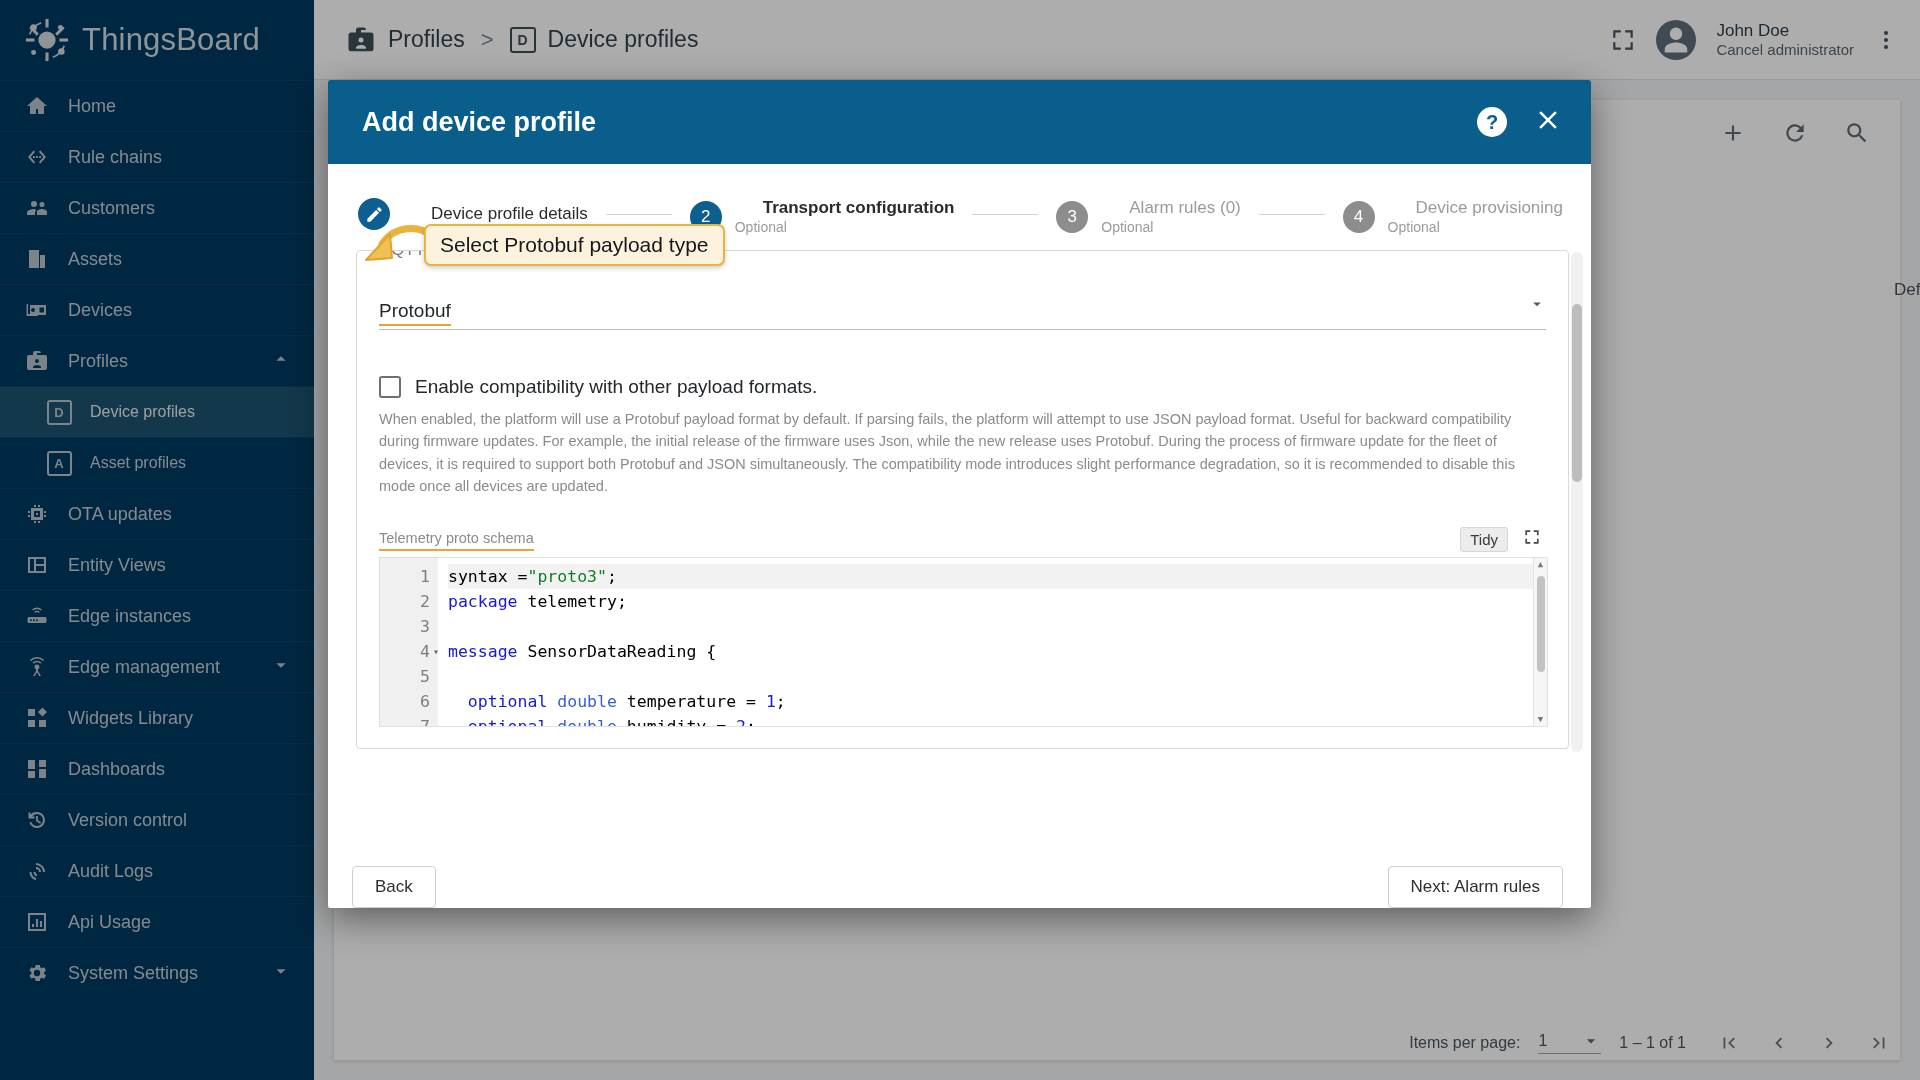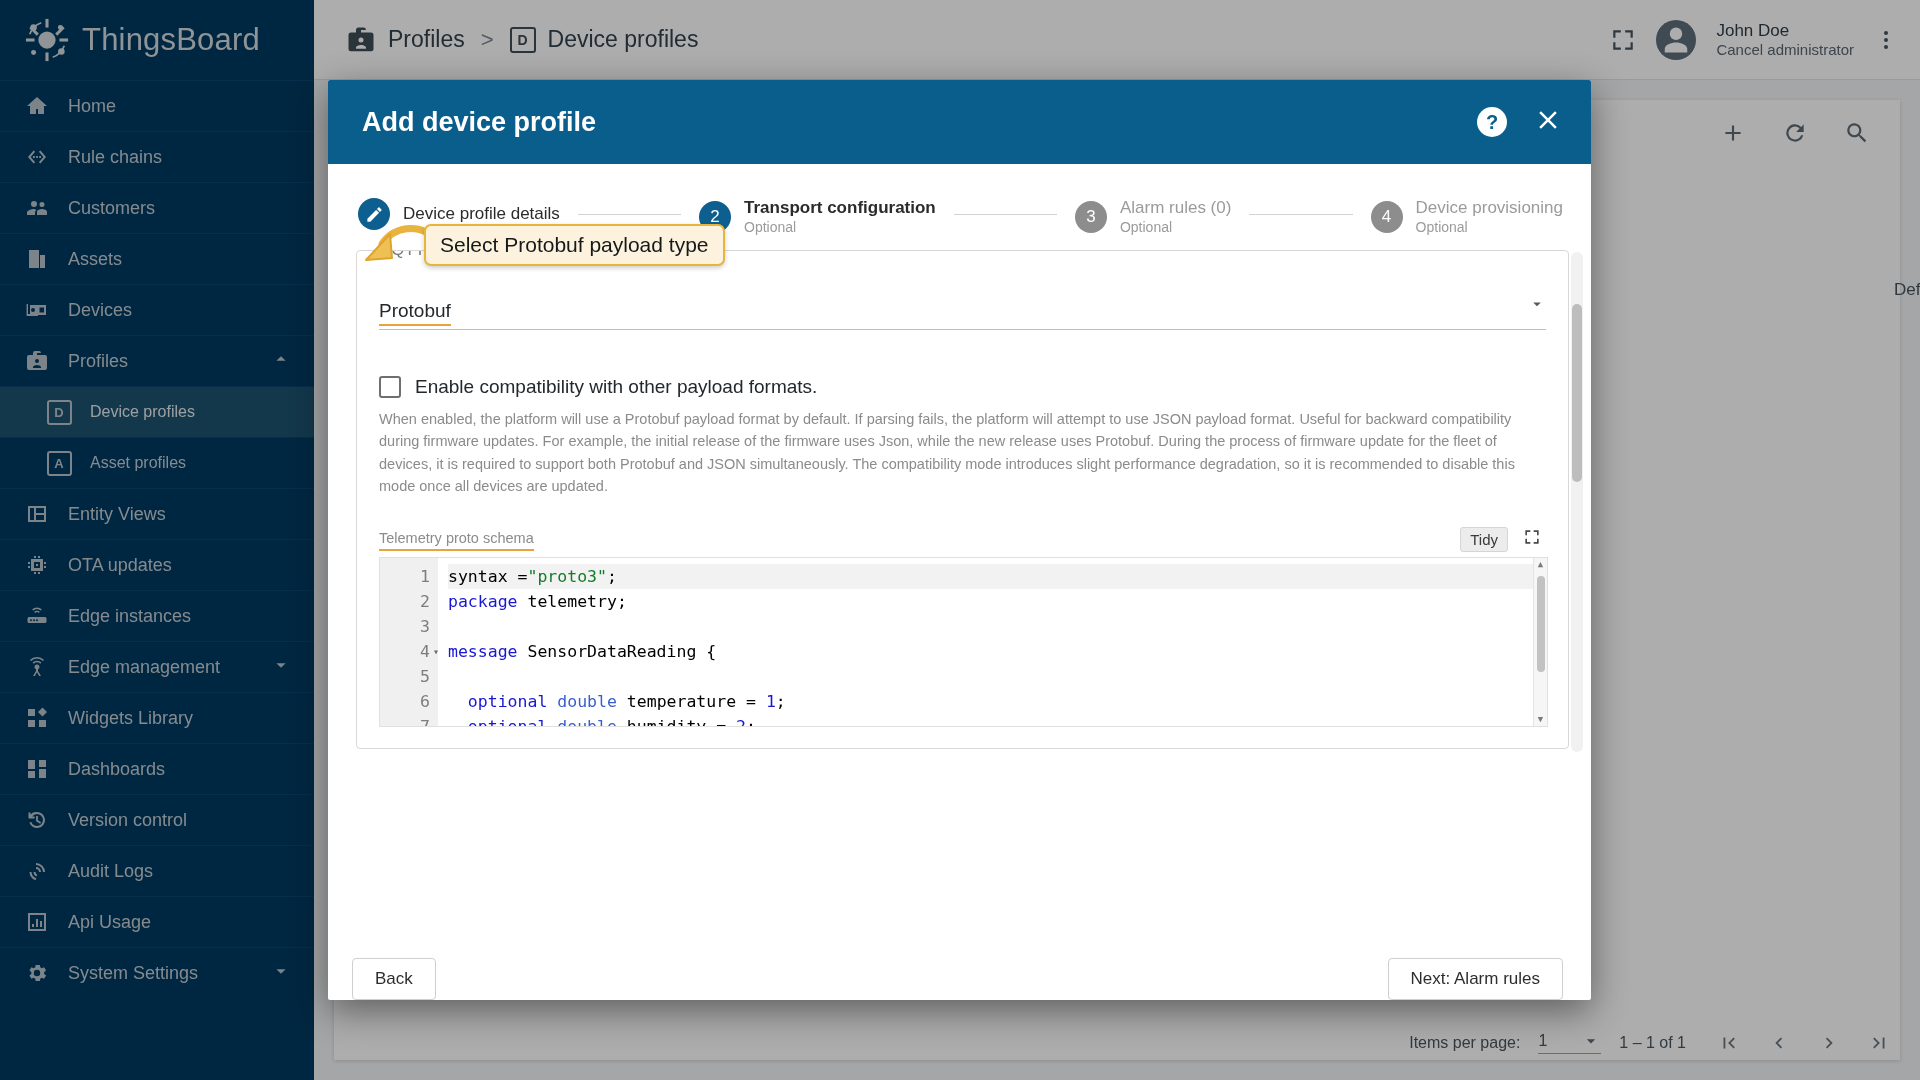--- a/index.html
+++ b/index.html
@@ -119,21 +119,21 @@
   .pg-arrows { display: flex; gap: 28px; margin-left: 14px; }
   .pg-arrows svg { fill: #6a767f; }
 
   
   .scrim {
     position: absolute; inset: 0;
     background: rgba(0,0,0,.32);
   }
   .modal {
     position: absolute; left: 328px; top: 80px;
-    width: 1263px; height: 920px;
+    width: 1263px; height: 828px;
     background: #ffffff;
     box-shadow: 0 11px 36px rgba(0,0,0,.45);
     display: flex; flex-direction: column;
     border-radius: 2px;
     overflow: hidden;
   }
   .modal-head {
     height: 84px; background: #0a5e8c;
     display: flex; align-items: center;
     padding: 0 28px 0 34px;
@@ -162,21 +162,21 @@
     width: 32px; height: 32px; border-radius: 50%;
     display: flex; align-items: center; justify-content: center;
     color: #ffffff; font-size: 17px; font-weight: 500;
     flex: 0 0 32px;
   }
   .step-circle.done { background: #0d5f8f; }
   .step-circle.active { background: #0d5f8f; }
   .step-circle.idle { background: #8d8d8d; }
   .step-circle svg { width: 19px; height: 19px; fill: #ffffff; }
   .step-text { line-height: 1.22; }
-  .step-label { font-size: 17px; color: #2b2b2b; }
+  .step-label { font-size: 17px; color: #2b2b2b; margin-left: 28px; }
   .step-label.muted { color: #9b9b9b; }
   .step-label.bold { font-weight: bold; }
   .step-sub { font-size: 14px; color: #9b9b9b; }
   .step-line { flex: 1; height: 1px; background: #d3d3d3; margin: 16px 18px 0 18px; min-width: 40px; }
 
   
   .modal-body {
     flex: 1; position: relative;
     padding: 4px 22px 0 28px;
     overflow: hidden;
@@ -426,32 +426,32 @@
         </div>
         <div class="nav-item sub">
           <span class="nav-icon">
             <span class="sub-badge">A</span>
           </span>
           <span class="nav-label">Asset profiles</span>
         </div>
         <div class="nav-item">
           <span class="nav-icon">
             <svg viewBox="0 0 24 24">
+              <path d="M9 3h2v2H9zm4 0h2v2h-2zM3 9h2v2H3zm0 4h2v2H3zm16-4h2v2h-2zm0 4h2v2h-2zM9 19h2v2H9zm4 0h2v2h-2zM6 6h12v12H6zm3 3v6h6V9zm2 2h2v2h-2z"></path>
+            </svg>
+          </span>
+          <span class="nav-label">OTA updates</span>
+        </div>
+        <div class="nav-item">
+          <span class="nav-icon">
+            <svg viewBox="0 0 24 24">
               <path d="M3 4h18v16H3zm2 2v12h4V6zm6 0v5h8V6zm0 7v5h8v-5z"></path>
             </svg>
           </span>
           <span class="nav-label">Entity Views</span>
-        </div>
-        <div class="nav-item">
-          <span class="nav-icon">
-            <svg viewBox="0 0 24 24">
-              <path d="M9 3h2v2H9zm4 0h2v2h-2zM3 9h2v2H3zm0 4h2v2H3zm16-4h2v2h-2zm0 4h2v2h-2zM9 19h2v2H9zm4 0h2v2h-2zM6 6h12v12H6zm3 3v6h6V9zm2 2h2v2h-2z"></path>
-            </svg>
-          </span>
-          <span class="nav-label">OTA updates</span>
         </div>
         <div class="nav-item">
           <span class="nav-icon">
             <svg viewBox="0 0 24 24">
               <path d="M12 3.5a7 7 0 0 1 4.9 2l-1.1 1.1A5.4 5.4 0 0 0 12 5a5.4 5.4 0 0 0-3.8 1.6L7.1 5.5a7 7 0 0 1 4.9-2zm0 3.2c1.1 0 2.1.4 2.8 1.1l-1.1 1.1a2.4 2.4 0 0 0-3.4 0L9.2 7.8c.7-.7 1.7-1.1 2.8-1.1zM4 13h16a1.5 1.5 0 0 1 1.5 1.5v3A1.5 1.5 0 0 1 20 19H4a1.5 1.5 0 0 1-1.5-1.5v-3A1.5 1.5 0 0 1 4 13zm2 2.2a1 1 0 1 0 0 2 1 1 0 0 0 0-2zm3 0a1 1 0 1 0 0 2 1 1 0 0 0 0-2zm3 0a1 1 0 1 0 0 2 1 1 0 0 0 0-2z"></path>
             </svg>
           </span>
           <span class="nav-label">Edge instances</span>
         </div>
         <div class="nav-item">

